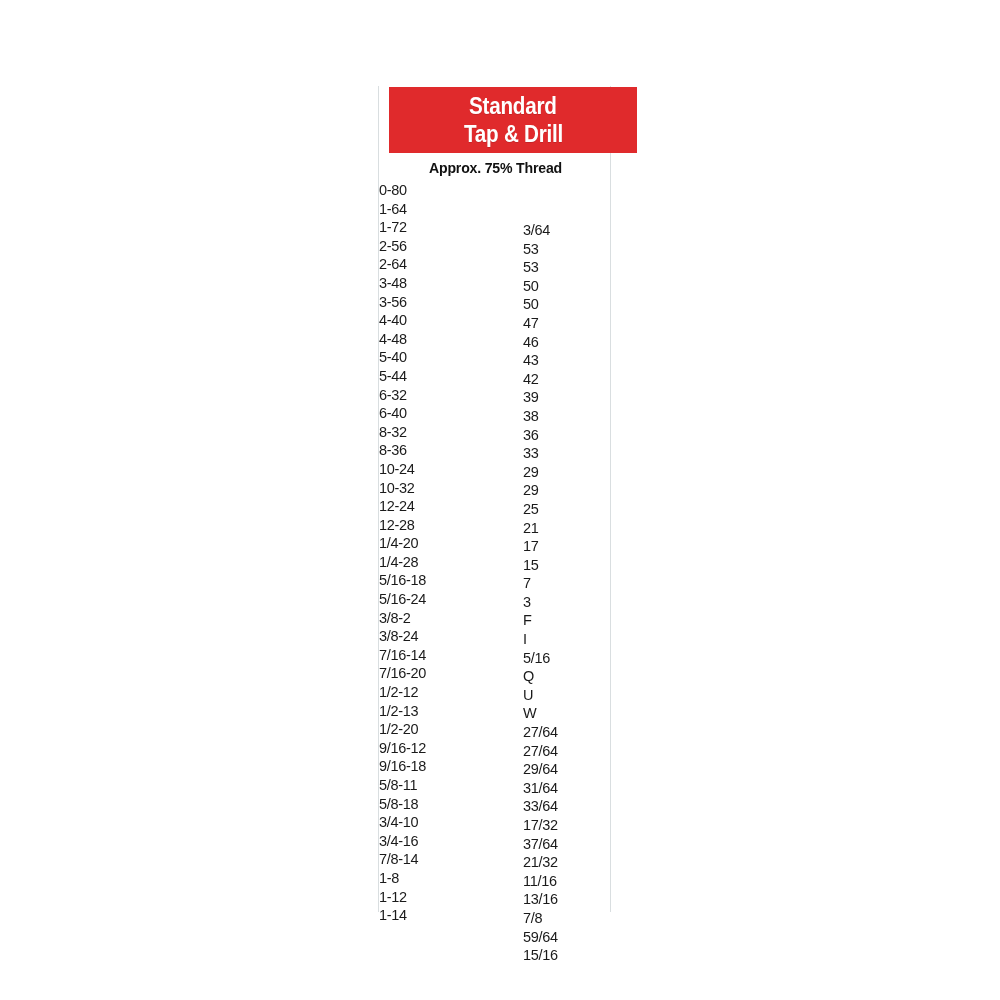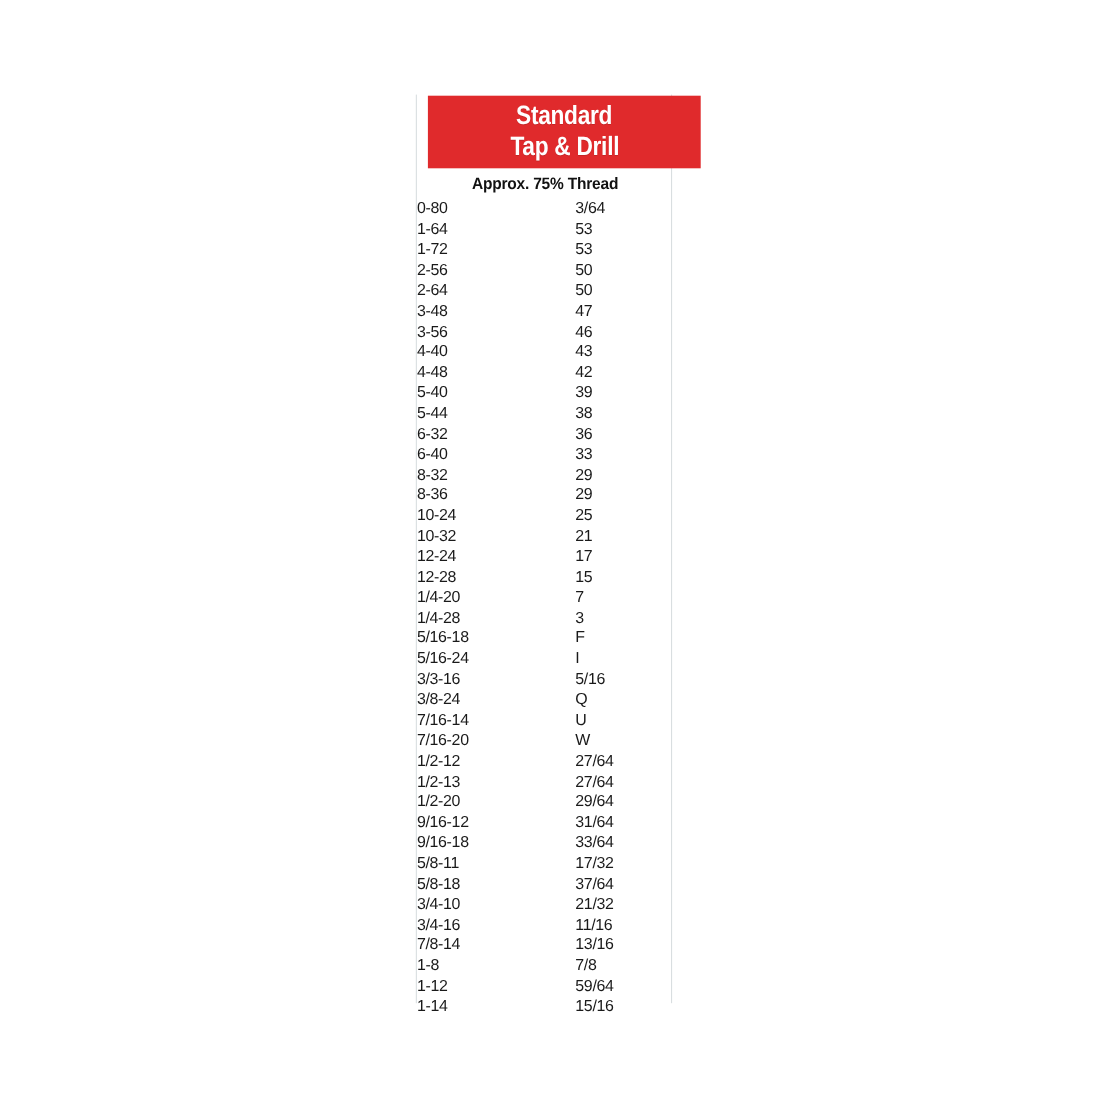--- a/index.html
+++ b/index.html
@@ -94,20 +94,21 @@
     letter-spacing: -0.3px;
   }
   .cell-drill {
     position: absolute;
     left: 144px;
     text-align: left;
     font-family: "Liberation Sans", sans-serif;
     font-size: 14.5px;
     color: #1a1a1a;
     letter-spacing: -0.3px;
+    margin-top: 40px;
   }
 </style>
 </head>
 <body>
 
 <div id="chart-card">
 
   <div id="banner">
     <div class="banner-line">Standard</div>
     <div class="banner-line">Tap &amp; Drill</div>
@@ -202,21 +203,21 @@
       </div>
       <div class="row">
         <span class="cell-size">5/16-18</span>
         <span class="cell-drill">F</span>
       </div>
       <div class="row">
         <span class="cell-size">5/16-24</span>
         <span class="cell-drill">I</span>
       </div>
       <div class="row">
-        <span class="cell-size">3/3-16</span>
+        <span class="cell-size">3/8-2</span>
         <span class="cell-drill">5/16</span>
       </div>
       <div class="row">
         <span class="cell-size">3/8-24</span>
         <span class="cell-drill">Q</span>
       </div>
       <div class="row">
         <span class="cell-size">7/16-14</span>
         <span class="cell-drill">U</span>
       </div>

